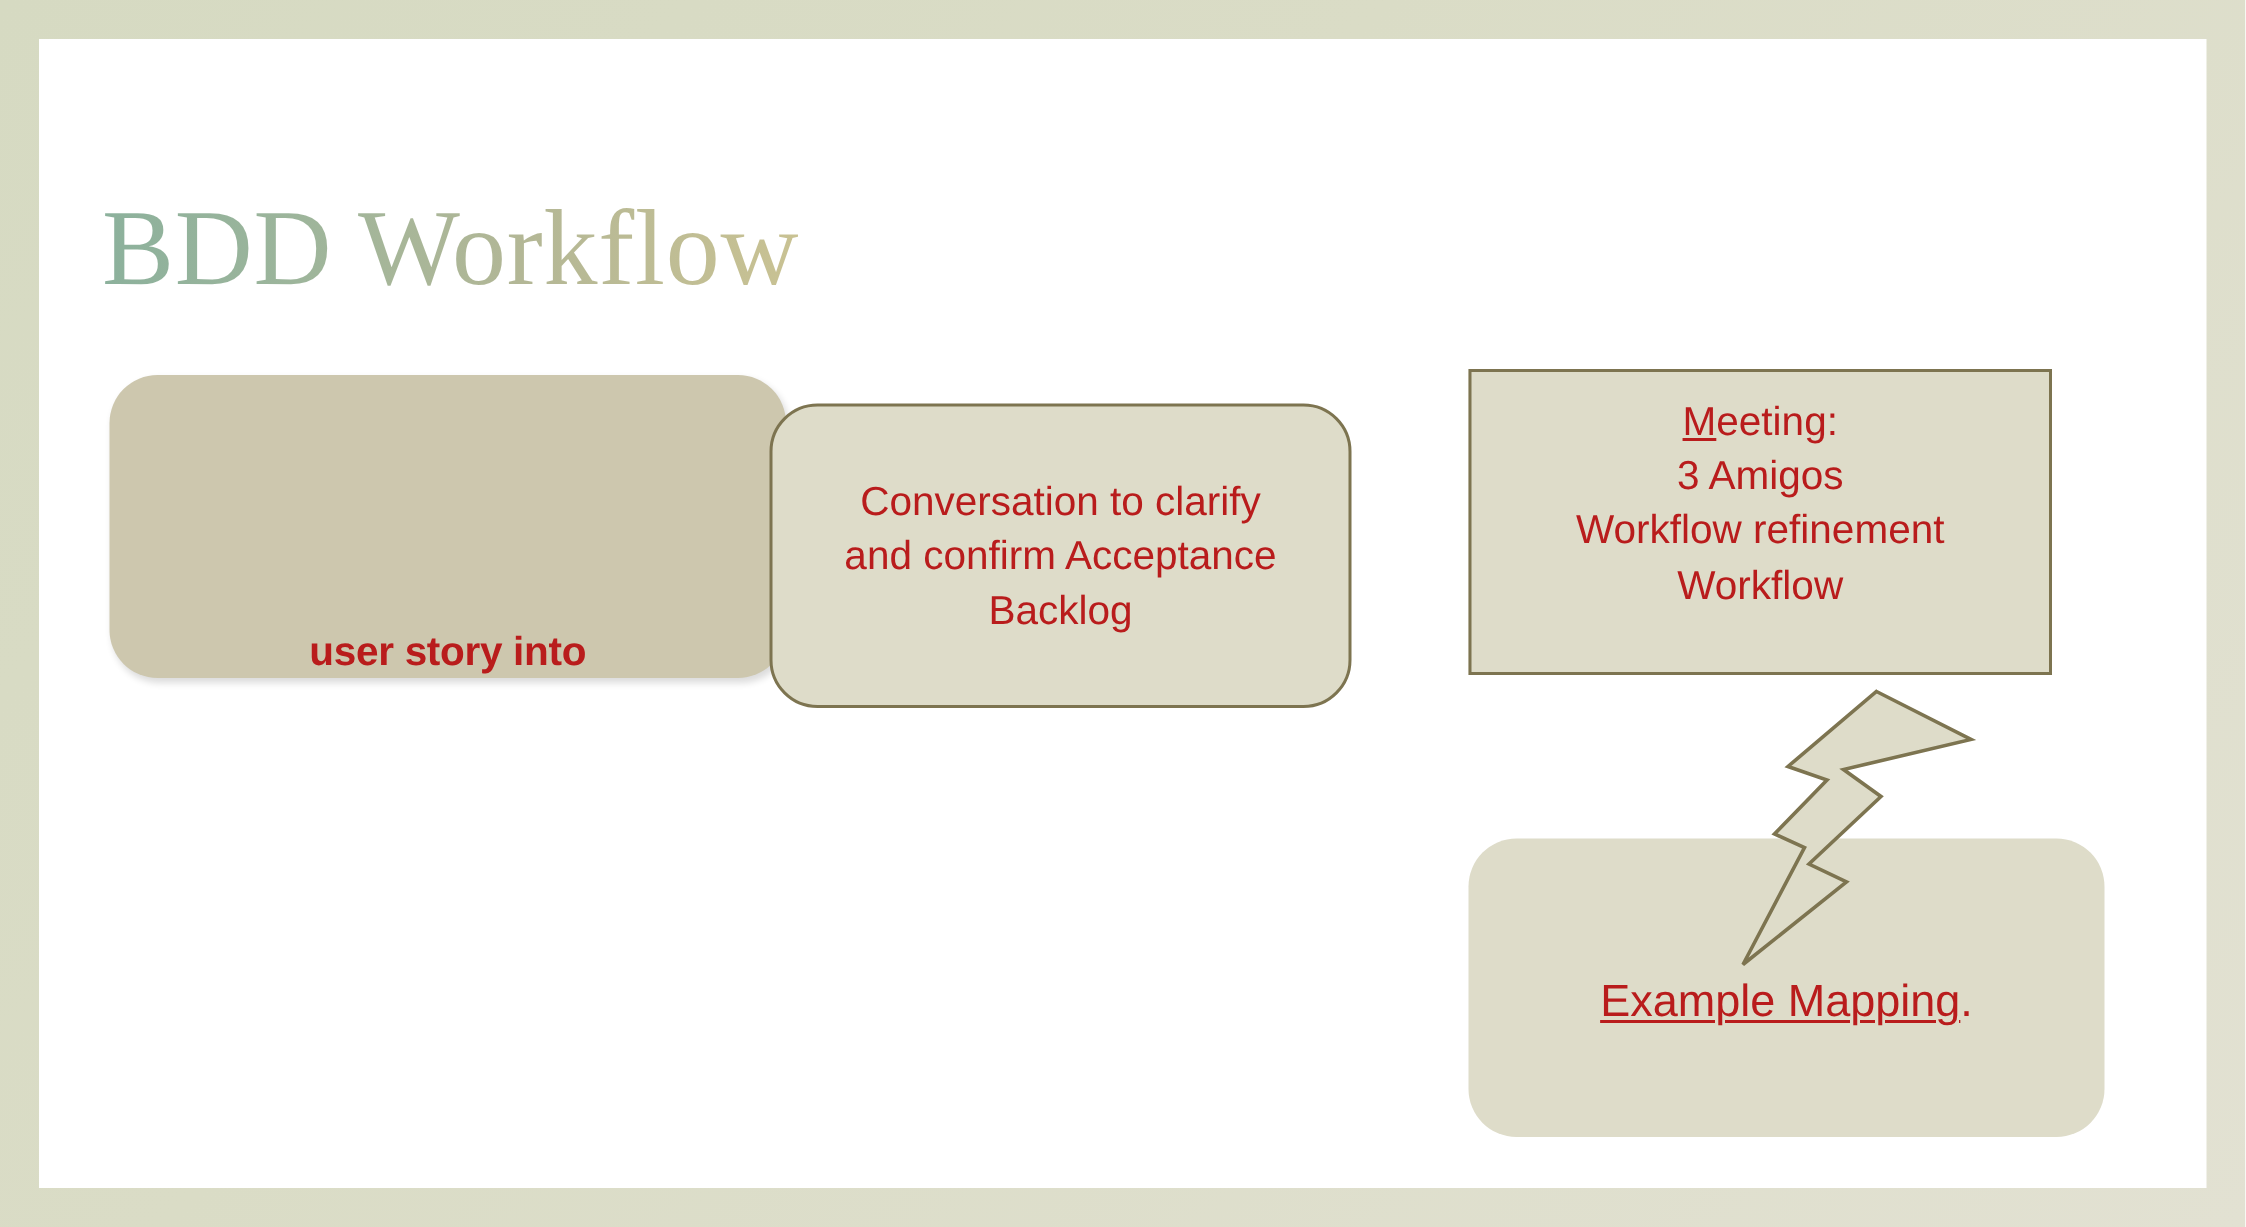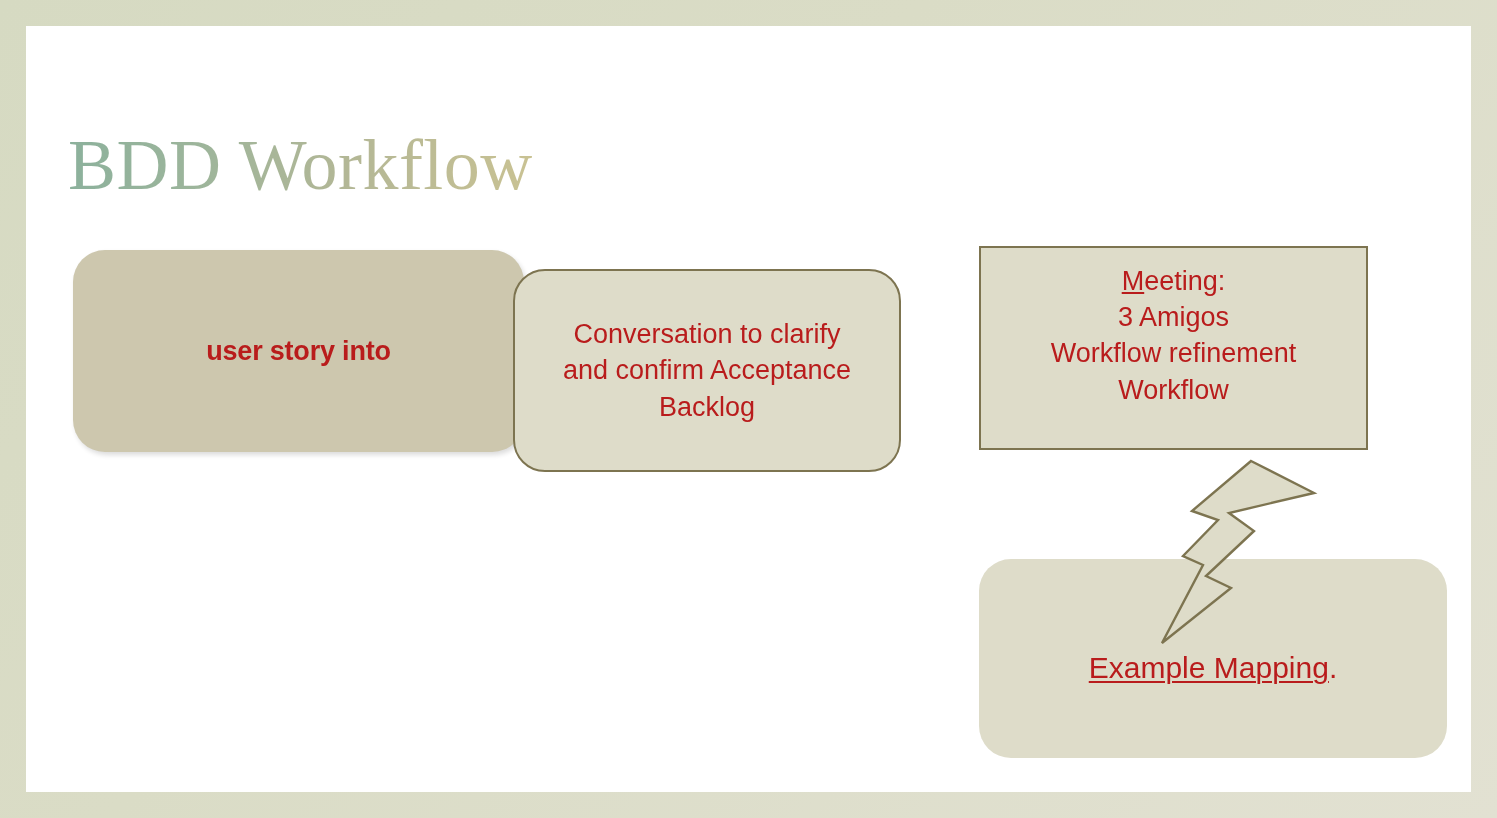--- a/index.html
+++ b/index.html
@@ -68,20 +68,21 @@
 
   
   .node--story {
     left: 47px;
     top: 224px;
     width: 451px;
     height: 202px;
     background: #cdc7ae;
     border-radius: 32px;
     box-shadow: 2px 3px 5px rgba(0,0,0,0.14);
+    align-items: flex-end;
   }
   .node--story .node-text {
     font-size: 27px;
     font-weight: 700;
     line-height: 1.28;
     letter-spacing: -0.2px;
   }
 
   
   .node--conversation {
@@ -124,21 +125,21 @@
   .node--meeting .u-letter {
     text-decoration: underline;
     text-decoration-thickness: 2px;
     text-underline-offset: 2px;
   }
 
   
   .node--mapping {
     left: 953px;
     top: 533px;
-    width: 468px;
+    width: 424px;
     height: 199px;
     background: #dedcc9;
     border-radius: 32px;
     align-items: center;
     justify-content: center;
   }
   .node--mapping .node-text {
     font-size: 30px;
     font-weight: 400;
     line-height: 1.3;

